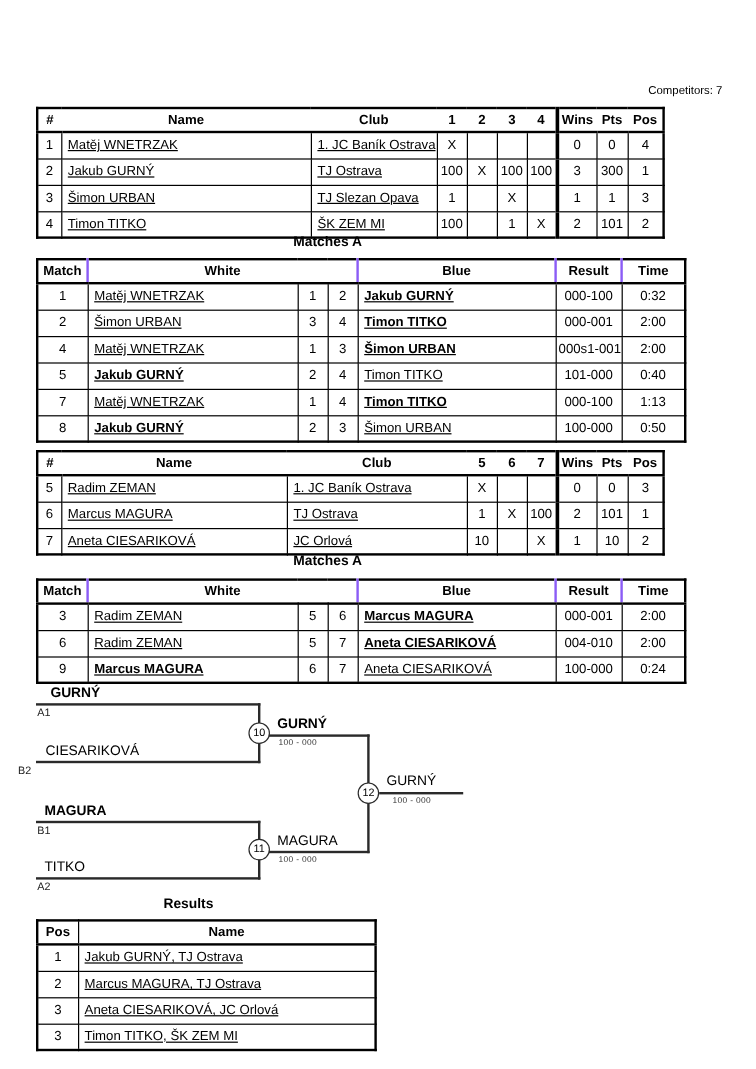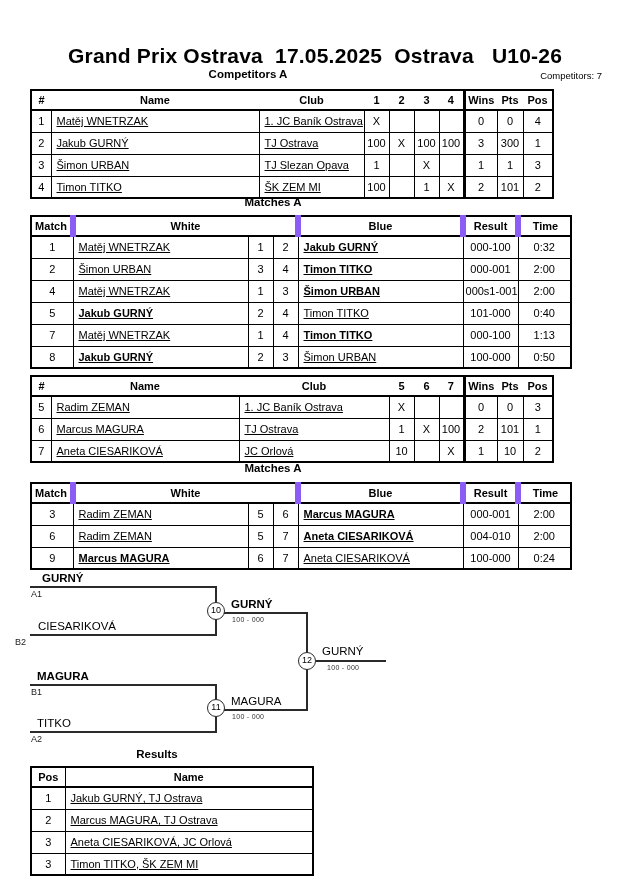--- a/index.html
+++ b/index.html
@@ -12,43 +12,41 @@
   .sec-head { position:absolute; font-size:11.5px; font-weight:bold; text-align:center; white-space:nowrap; }
   .comp-count { position:absolute; top:70px; right:28px; font-size:9.5px; }
 
   table { border-collapse:collapse; table-layout:fixed; position:absolute; background:#fff; }
   table.grid { border:2px solid #000; }
   .grid td { border:1px solid #000; font-size:11px; height:22px; padding:0 2px;
              overflow:hidden; white-space:nowrap; }
   .grid th { border:0; border-bottom:2px solid #000; font-size:11px; font-weight:bold;
              height:20px; padding:0 2px; white-space:nowrap; }
   .grid .thickL { border-left:3px solid #000 !important;margin-left:32px; }
-  .mt th { border-left:6px solid #8b5cf6; }
+  .mt th { border-left:2px solid #8b5cf6; }
   .mt th:first-child { border-left:0; }
   .c { text-align:center; }
   .l { text-align:left; padding-left:5px !important;text-decoration:underline; }
 
   
   .bk-line  { position:absolute; height:2px; background:#2a2a2a; }
   .bk-vline { position:absolute; width:2px;  background:#2a2a2a; }
   .bk-name  { position:absolute; font-size:11.5px; white-space:nowrap; }
   .bk-seed  { position:absolute; font-size:9px; color:#222; }
   .bk-score { position:absolute; font-size:7px; color:#333; letter-spacing:.3px; }
   .bk-circle{ position:absolute; width:18px; height:18px; border:1.5px solid #2a2a2a;
               border-radius:50%; background:#fff; font-size:9px; line-height:15px;
               text-align:center; z-index:2; }
 </style>
 </head>
 <body>
 
 <div class="page">
 
-  <div class="title">Grand Prix Ostrava  17.05.2025  Ostrava   U10-26</div>
-
-  <div class="sec-head" style="top:68px;left:0;width:496px;">Competitors A</div>
+
   <div class="comp-count">Competitors: 7</div>
 
   <table class="grid" style="left:30px;top:89px;width:522px;">
     <colgroup>
         <col style="width:20px">
         <col style="width:208px">
         <col style="width:105px">
       <col style="width:25px">
         <col style="width:25px">
         <col style="width:25px">

